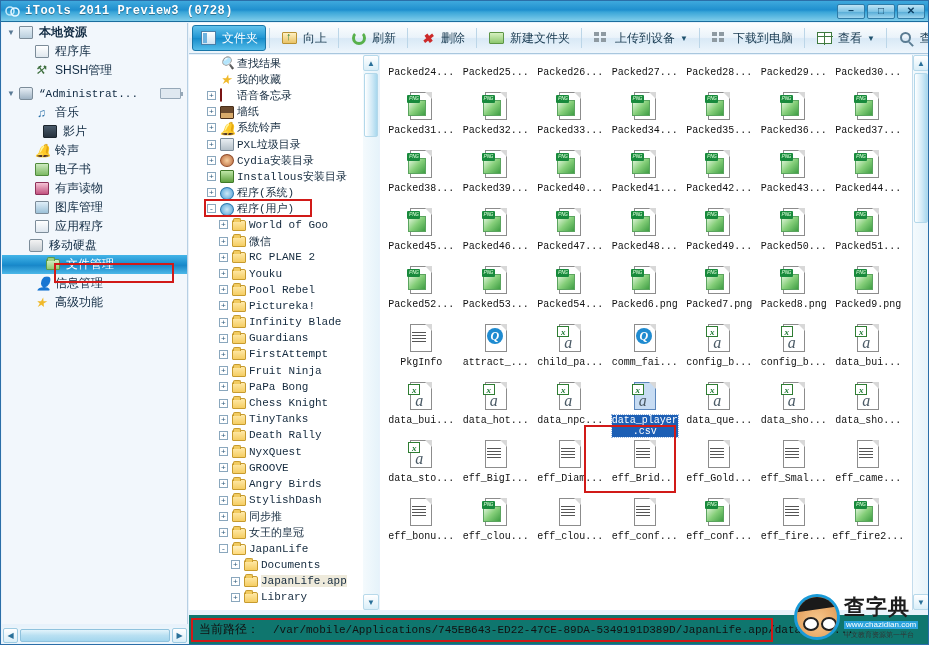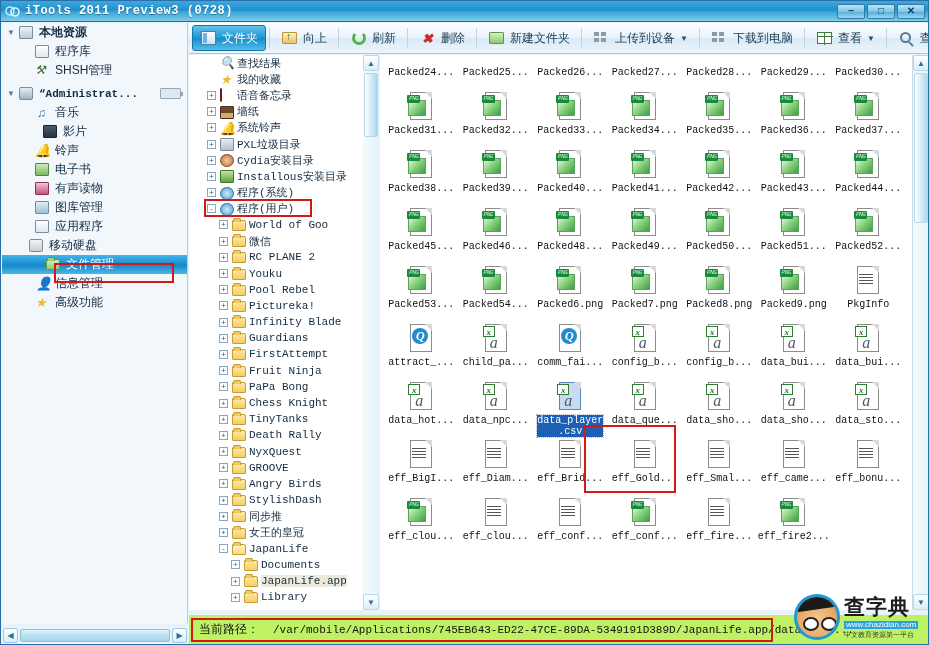--- a/index.html
+++ b/index.html
@@ -59,21 +59,21 @@
     color: #102a42;
   }
   .tree-row.sel {
     background: linear-gradient(to bottom, #44b5e8, #1a8ccd 50%, #1583c6 51%, #4cb8e8);
     color: #ffffff;
   }
   .tw { width: 14px; flex: none; text-align: center; color: #5a7a94; font-size: 8px; }
   .ic { width: 17px; height: 16px; flex: none; margin-right: 4px; position: relative; }
   .lbl { font-size: 12px; }
   .lbl.bold { font-weight: bold; }
-  .lbl.mono { font-family: "Liberation Mono", monospace; font-size: 11px; font-weight: bold; }
+  .lbl.mono { font-family: "Liberation Mono", monospace; font-size: 11px; font-weight: normal; }
   .batt {
     margin-left: auto; margin-right: 6px;
     width: 21px; height: 11px; border: 1px solid #96a8b8;
     background: #dfe8f0; border-radius: 1px; position: relative;
     font-size: 6px; color: #6b7d8c; text-align: center; line-height: 9px;
     letter-spacing: -1px;
   }
   .batt:after {
     content: ""; position: absolute; right: -3px; top: 3px;
     width: 2px; height: 4px; background: #96a8b8;
@@ -191,21 +191,21 @@
   }
   .hs-thumb {
     position: absolute; left: 18px; top: 2px; width: 150px; height: 13px;
     background: linear-gradient(to bottom, #e2f3fb, #b9e0f2 50%, #a4d6ee);
     border: 1px solid #8fc2dd; border-radius: 2px;
   }
 
   
   .statusbar {
     position: absolute; left: 188px; top: 614px; width: 739px; height: 29px;
-    background: #bef264;
+    background: #0f766e;
     display: flex; align-items: center;
     padding-left: 10px;
   }
   .st-label {
     font-size: 12px; color: #111111; white-space: nowrap;
   }
   .st-path {
     margin-left: 14px; font-family: "Liberation Mono", monospace;
     font-size: 11px; color: #111111; white-space: nowrap;
   }
@@ -1053,20 +1053,28 @@
             <i class="tag-png">PNG</i>
           </span>
           <span class="fname">Packed46...</span>
         </div>
         <div class="fitem">
           <span class="fico">
             <i class="doc"></i>
             <i class="doc-png"></i>
             <i class="tag-png">PNG</i>
           </span>
+          <span class="fname">Packed47...</span>
+        </div>
+        <div class="fitem">
+          <span class="fico">
+            <i class="doc"></i>
+            <i class="doc-png"></i>
+            <i class="tag-png">PNG</i>
+          </span>
           <span class="fname">Packed48...</span>
         </div>
         <div class="fitem">
           <span class="fico">
             <i class="doc"></i>
             <i class="doc-png"></i>
             <i class="tag-png">PNG</i>
           </span>
           <span class="fname">Packed49...</span>
         </div>

